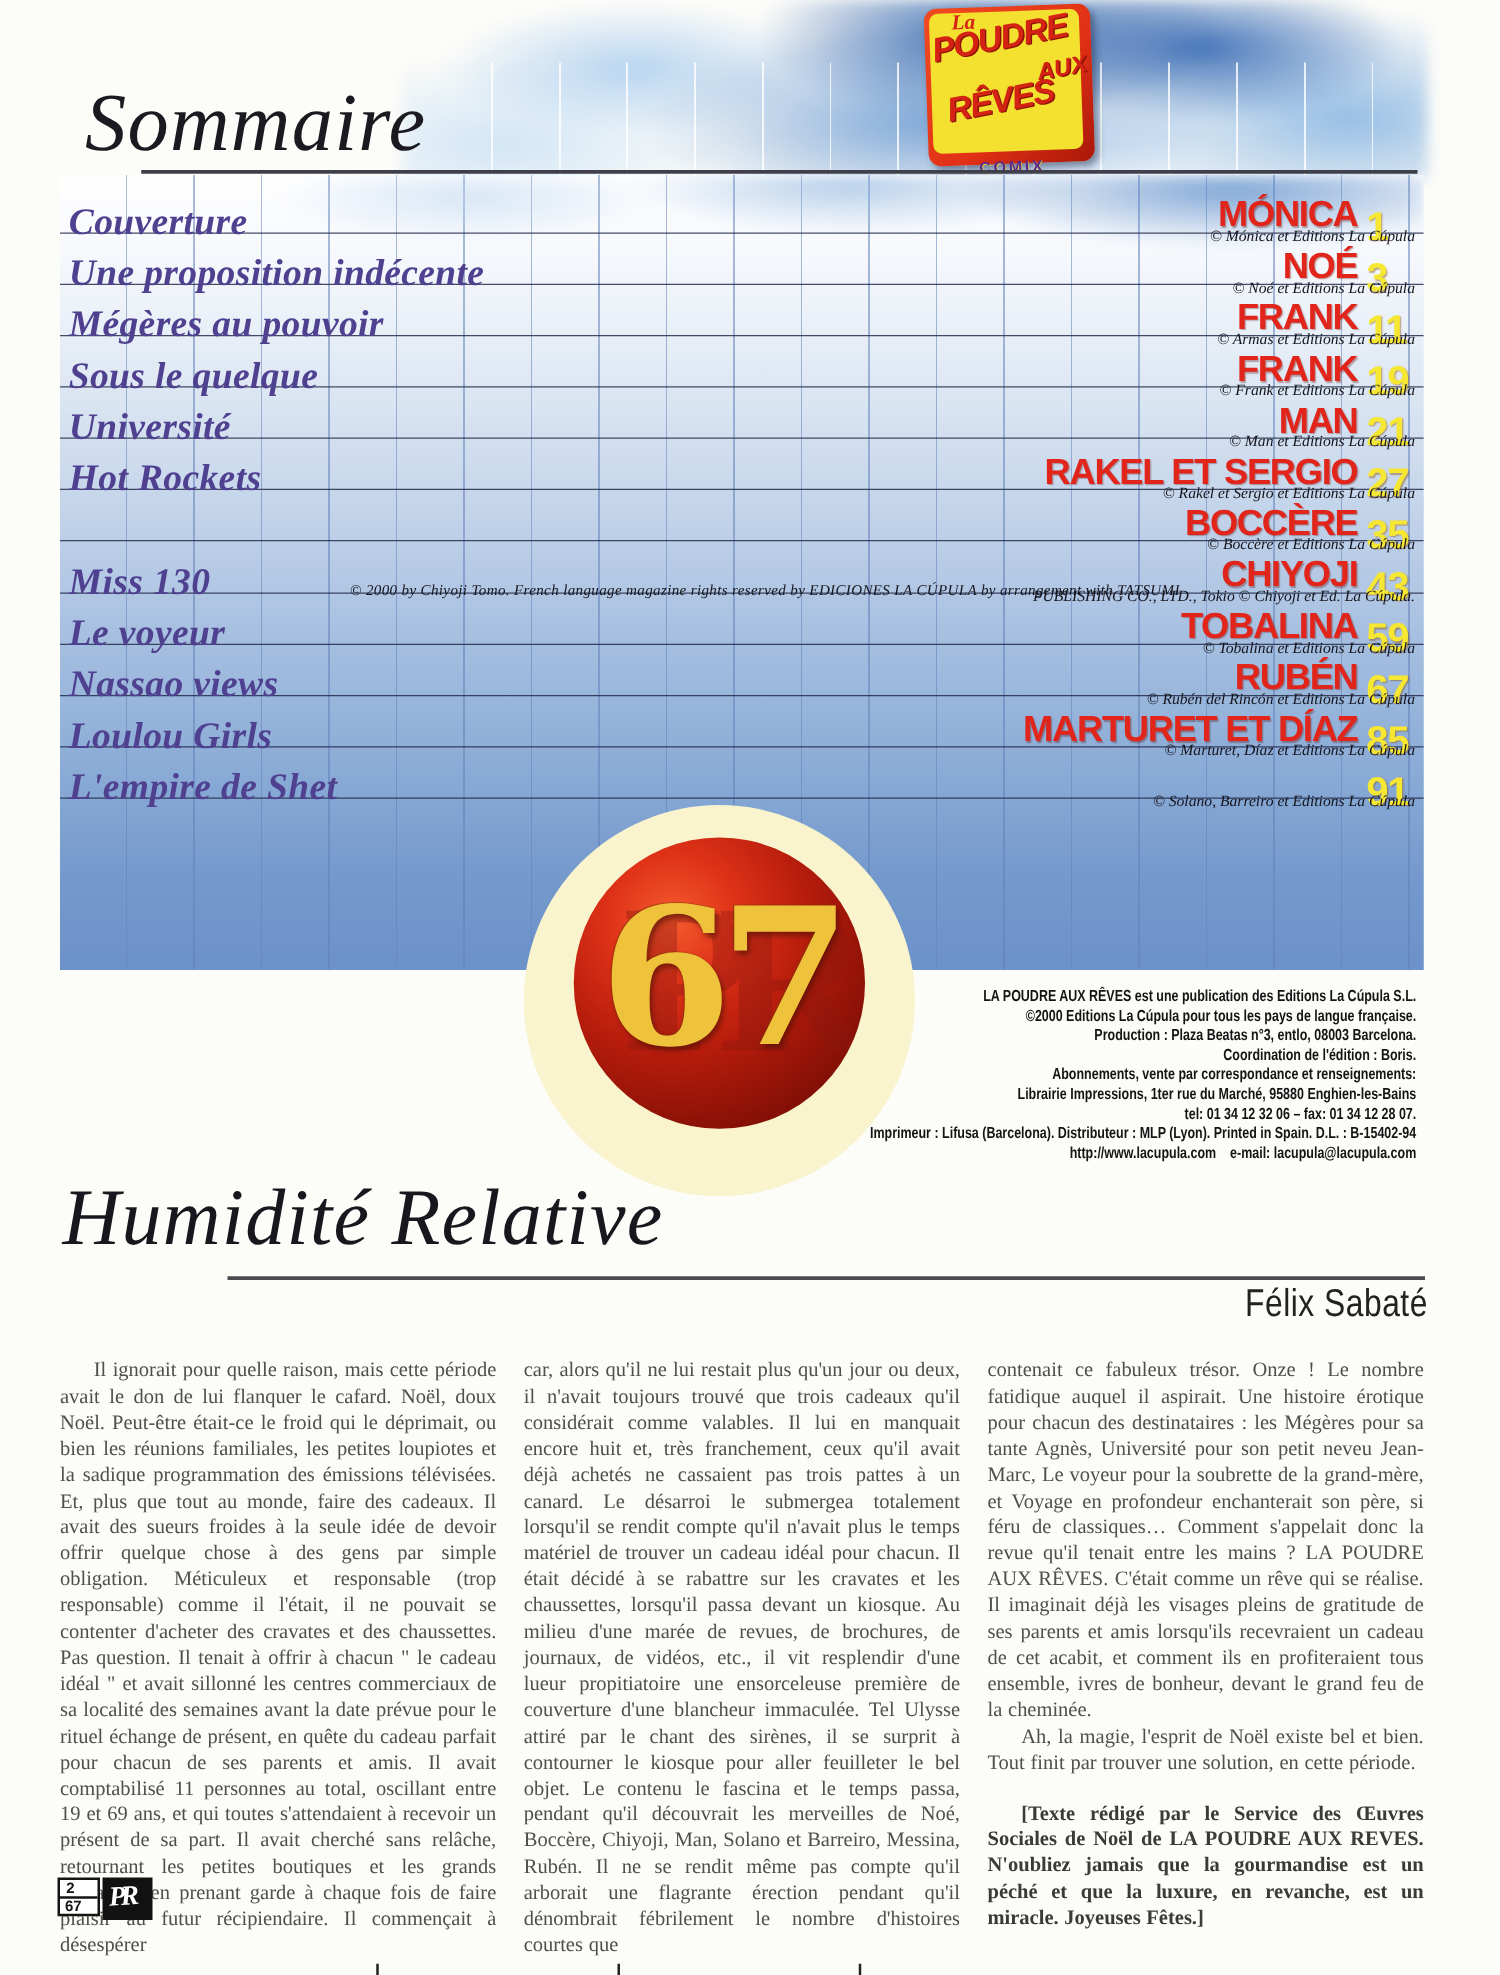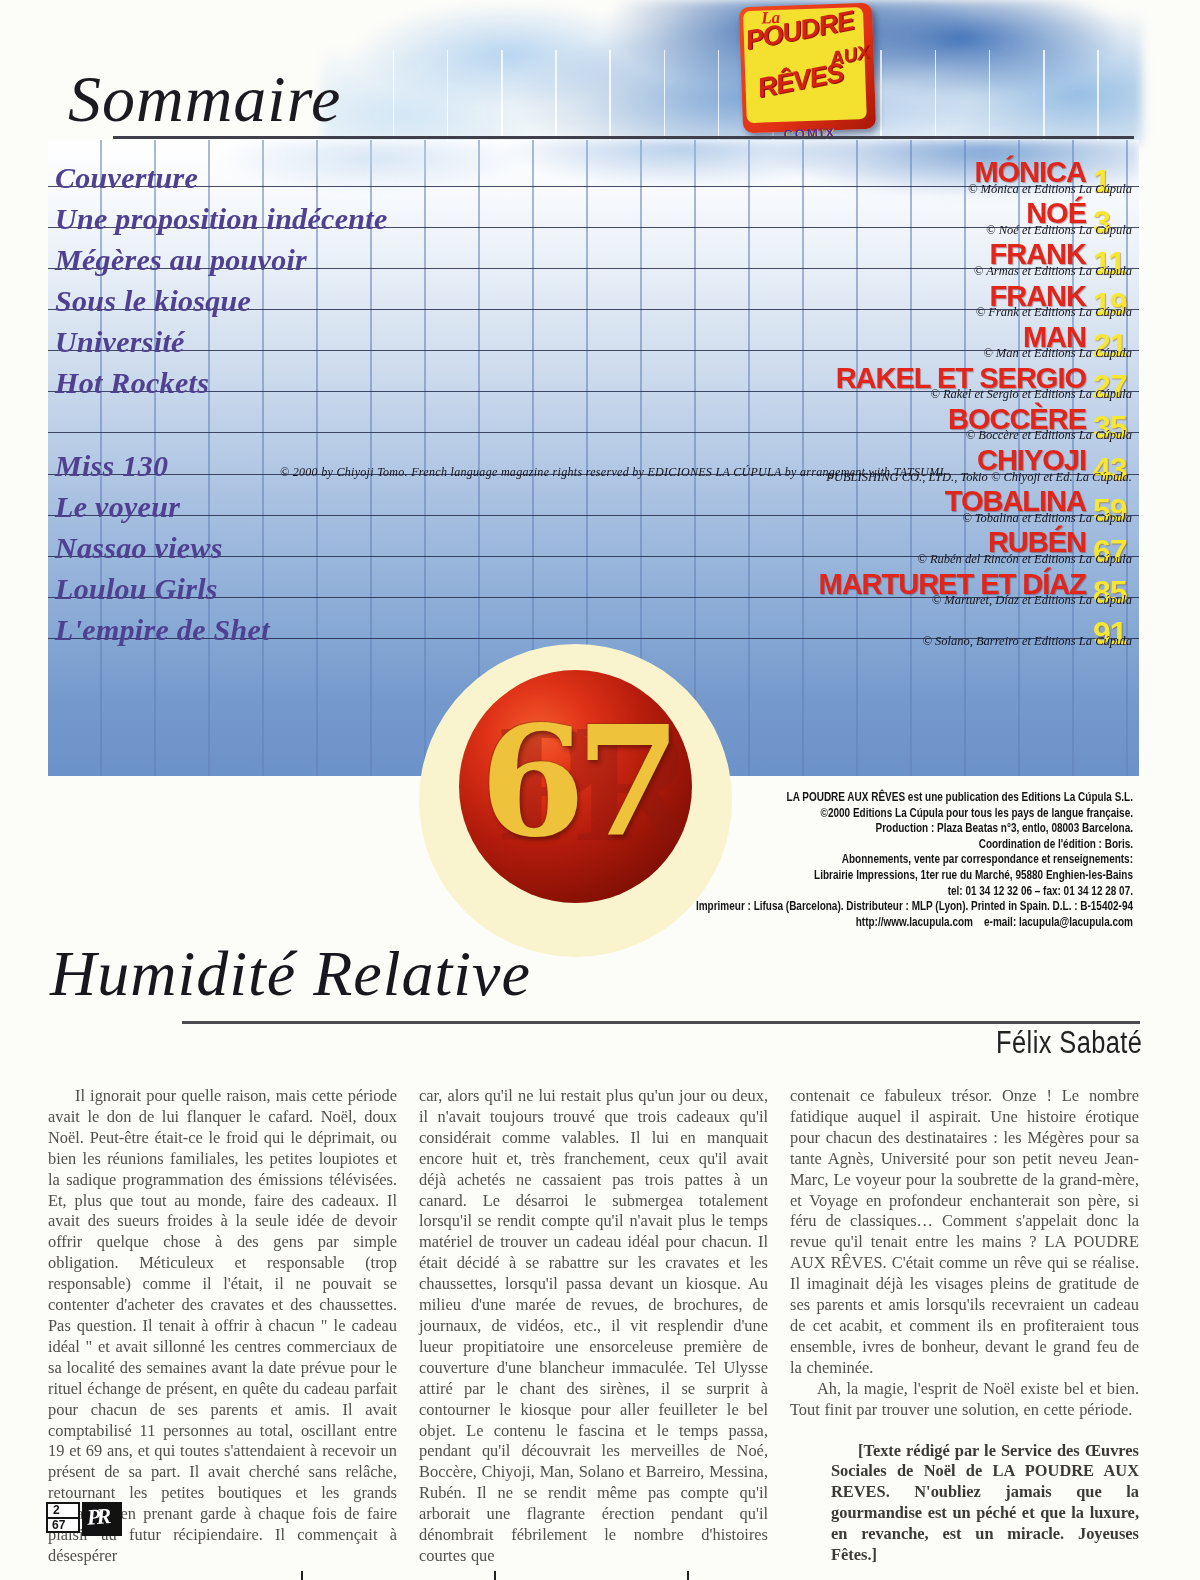--- a/index.html
+++ b/index.html
@@ -96,21 +96,21 @@
   .article-title{left:50px;top:942px;margin:0;font:italic 400 64px/1 "Liberation Serif",serif;
     color:#17171d;letter-spacing:1px;}
   .article-rule{left:182px;top:1021px;width:958px;height:3px;background:#4c4c50;}
   .article-author{right:58px;top:1027px;font:400 31px/1 "Liberation Sans",sans-serif;color:#222;
     transform:scaleX(0.82);transform-origin:100% 0;letter-spacing:0.5px;}
   .cols{left:48px;top:1086px;width:1092px;display:flex;gap:22px;}
   .col{width:349px;}
   .col p{margin:0;font:16.4px/20.9px "Liberation Serif",serif;color:#514f4a;
     text-align:justify;word-spacing:0.5px;}
   .col p.indent{text-indent:27px;}
-  .col p.gap{margin-top:20px;margin-left:41px;}
+  .col p.gap{margin-top:20px;}
   .col p.bold{font-weight:700;color:#3b3a36;}
 
   
   .folio{left:46px;top:1502px;display:flex;align-items:flex-start;z-index:6;}
   .folio-frac{width:34px;height:31px;background:#fff;border:2.5px solid #141414;box-sizing:border-box;
     display:flex;flex-direction:column;font:700 12px/1 "Liberation Sans",sans-serif;color:#141414;}
   .folio-frac .num{flex:1;display:flex;align-items:center;padding-left:5px;border-bottom:2px solid #141414;}
   .folio-frac .den{flex:1;display:flex;align-items:center;padding-left:4px;}
   .folio-mark{width:40px;height:34px;background:#121212;margin-left:2px;position:relative;}
   .folio-mark span{position:absolute;left:5px;top:4px;font:italic 700 22px/1 "Liberation Serif",serif;
@@ -155,21 +155,21 @@
     <span class="toc-credit">© Noé et Editions La Cúpula</span>
   </div>
         <div class="toc-row">
     <span class="toc-title">Mégères au pouvoir</span>
 
     <span class="toc-author">FRANK</span>
     <span class="toc-page">11</span>
     <span class="toc-credit">© Armas et Editions La Cúpula</span>
   </div>
         <div class="toc-row">
-    <span class="toc-title">Sous le kiosque</span>
+    <span class="toc-title">Sous le quelque</span>
 
     <span class="toc-author">FRANK</span>
     <span class="toc-page">19</span>
     <span class="toc-credit">© Frank et Editions La Cúpula</span>
   </div>
         <div class="toc-row">
     <span class="toc-title">Université</span>
 
     <span class="toc-author">MAN</span>
     <span class="toc-page">21</span>

